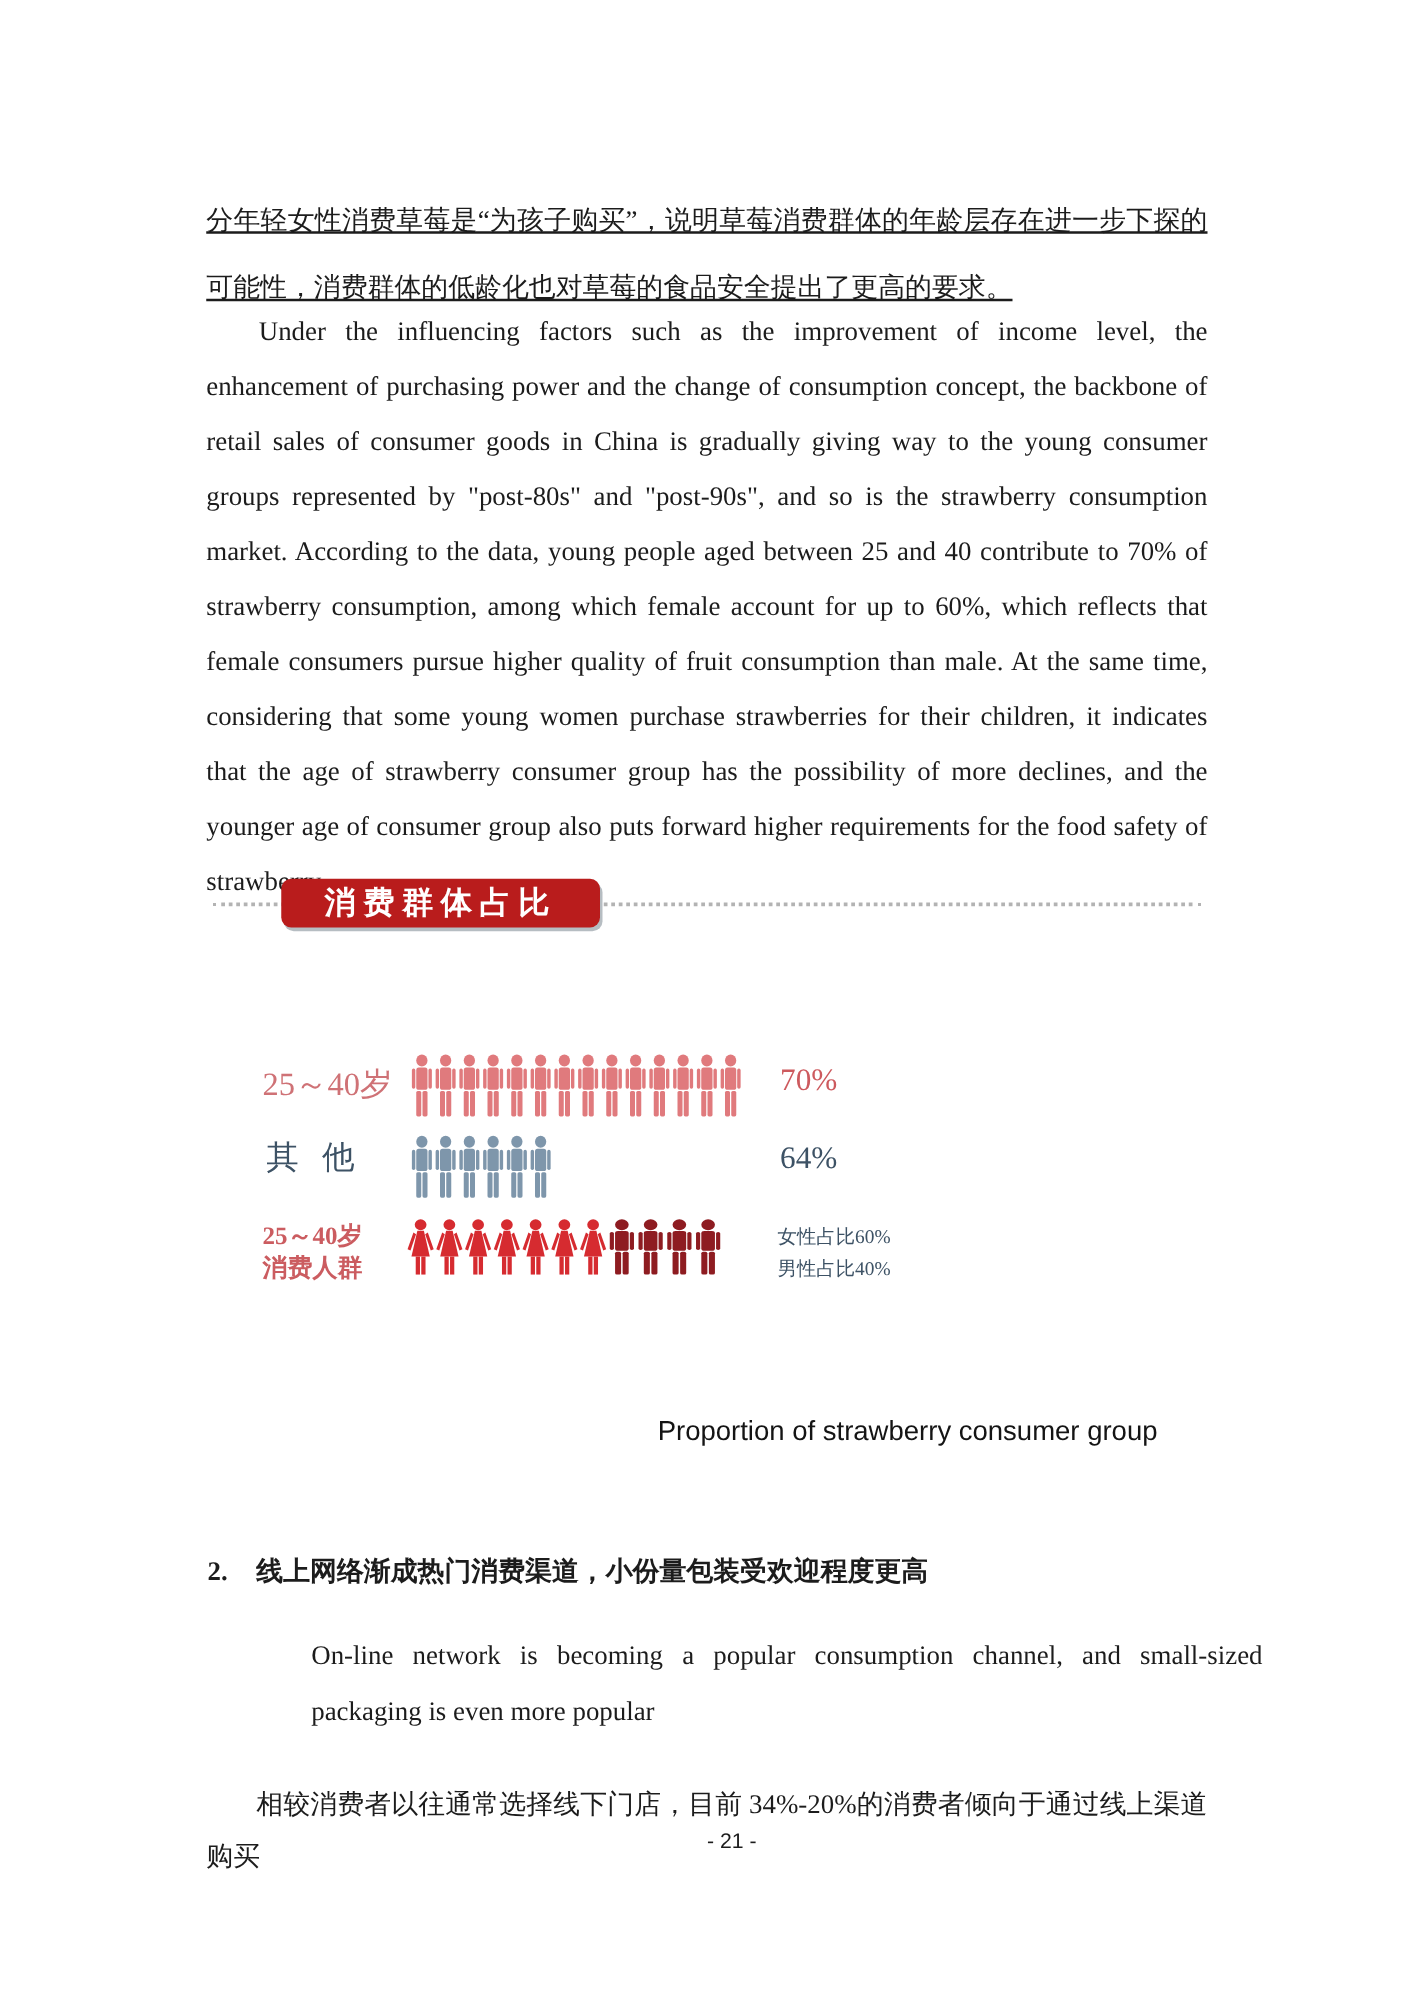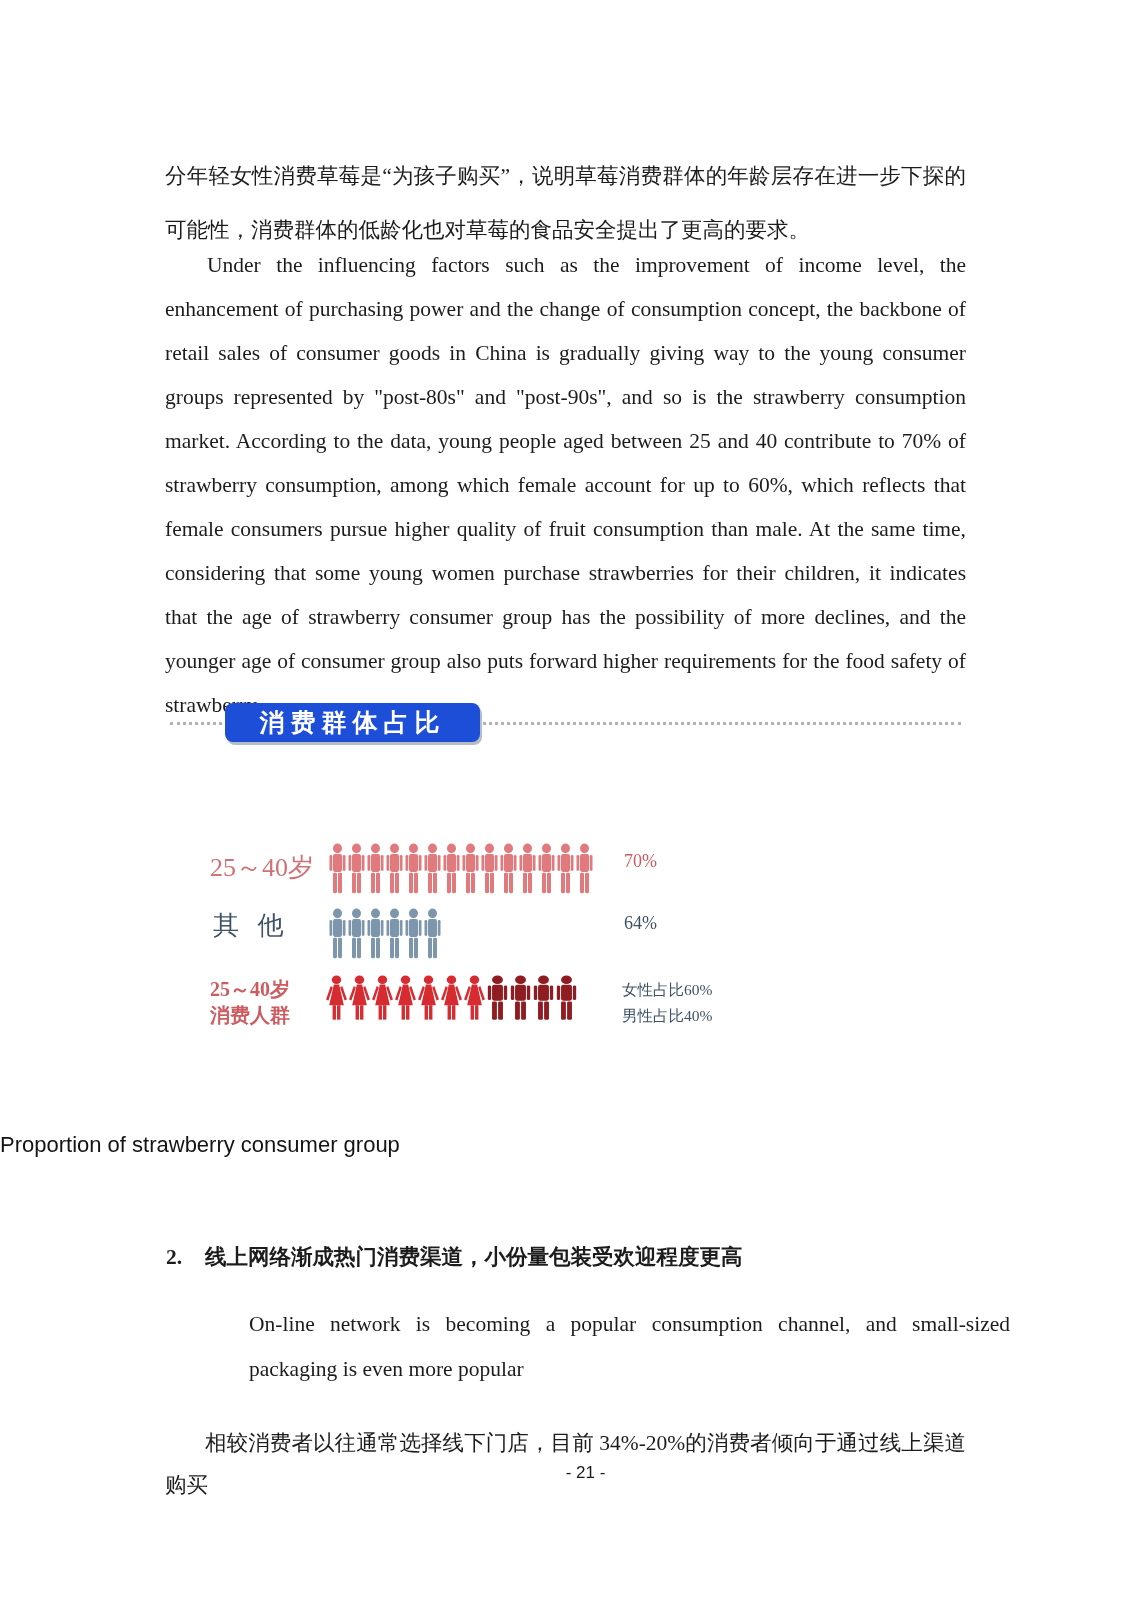--- a/index.html
+++ b/index.html
@@ -8,60 +8,61 @@
     width:1131px;height:1600px;
     background:#ffffff;
     font-family:"Liberation Serif","DejaVu Serif",serif;
     color:#1c1c1c;
     overflow:hidden;
   }
   .cn-intro{
     position:absolute;left:165px;width:801px;top:127px;
     font-size:21.5px;line-height:54px;
     text-align:justify;
+    text-decoration:underline;
   }
   .en-main{
     position:absolute;left:165px;width:801px;top:221px;
     font-size:21.5px;line-height:44px;
     text-align:justify;text-indent:42px;
   }
   
   .dotline{
     position:absolute;left:170px;width:791px;top:722px;height:0;
     border-top:3px dotted #b3b3b3;
   }
   .badge{
     position:absolute;left:225px;top:703px;width:255px;height:39px;
-    background:#1d4ed8;border-radius:8px;
+    background:#b91c1c;border-radius:8px;
     box-shadow:2px 3px 0 rgba(46,65,80,0.35);
     color:#ffffff;font-weight:700;font-size:25px;letter-spacing:6px;
     text-align:center;line-height:39px;z-index:2;
   }
   
   .row-label{position:absolute;font-size:26px;white-space:nowrap;}
   .row-icons{position:absolute;display:flex;align-items:flex-end;}
-  .row-value{position:absolute;font-size:18px;white-space:nowrap;}
+  .row-value{position:absolute;font-size:25px;white-space:nowrap;}
   .picto{display:block;flex:0 0 auto;}
   .r1-label{left:210px;top:850px;}
   .r1-icons{left:328px;top:843px;height:54px;}
   .r1-value{left:624px;top:851px;}
   .r2-label{left:213px;top:908px;letter-spacing:6px;}
   .r2-icons{left:328px;top:908px;height:54px;}
   .r2-value{left:624px;top:913px;}
   .r3-label{left:210px;top:976px;font-size:20px;font-weight:700;line-height:26px;}
   .r3-icons{left:325px;top:975px;height:48px;}
   .r3-value{left:622px;top:977px;font-size:15.5px;line-height:26px;}
   .chart-note{
     position:absolute;left:731px;top:853px;width:225px;
     font-size:14.5px;line-height:21.5px;color:#3c5063;
     text-align:justify;letter-spacing:0.5px;
   }
   .fig-caption{
     position:absolute;left:0;width:926px;top:1110px;
-    text-align:left;font-size:22px;color:#141414;
+    text-align:right;font-size:22px;color:#141414;
     font-family:"Liberation Sans","DejaVu Sans",sans-serif;
   }
   .sec2-head{
     position:absolute;left:166px;top:1242px;width:800px;
     font-size:21.5px;font-weight:700;
   }
   .sec2-num{display:inline-block;width:39px;}
   .sec2-en{
     position:absolute;left:205px;width:761px;top:1280px;
     font-size:21.5px;line-height:45px;text-align:justify;margin-left:44px;

